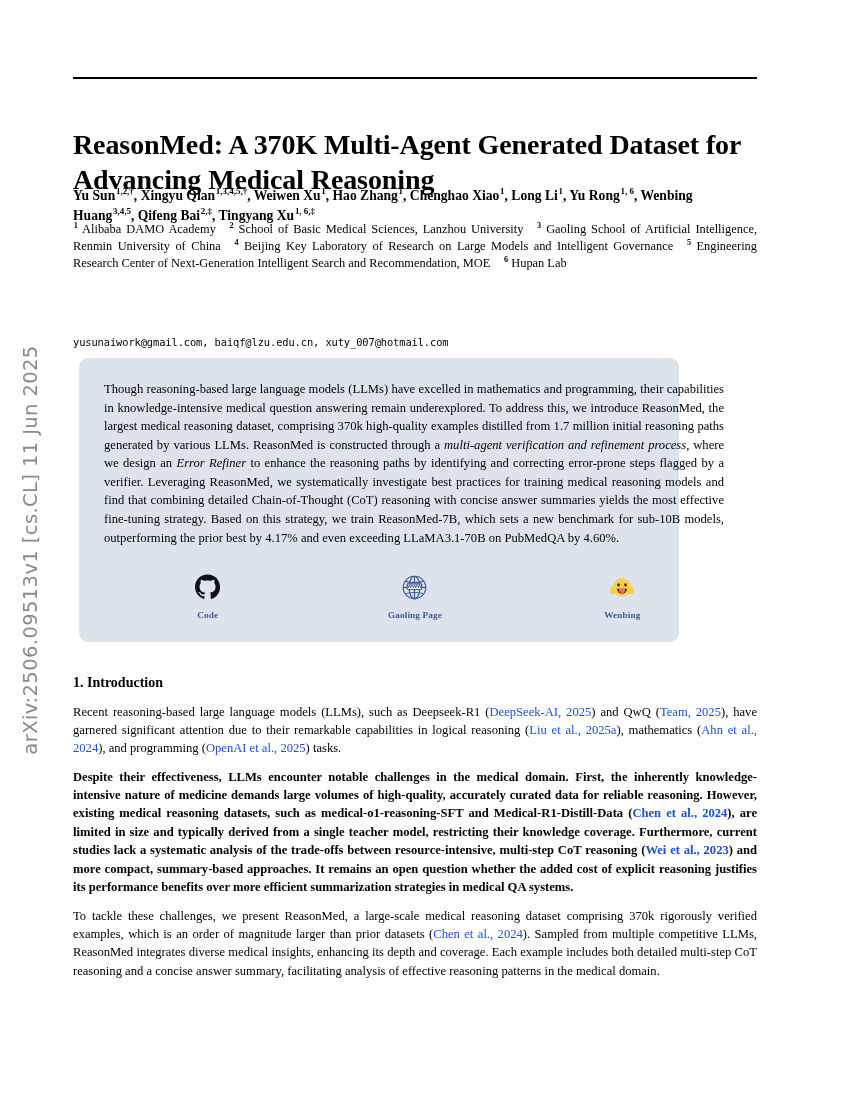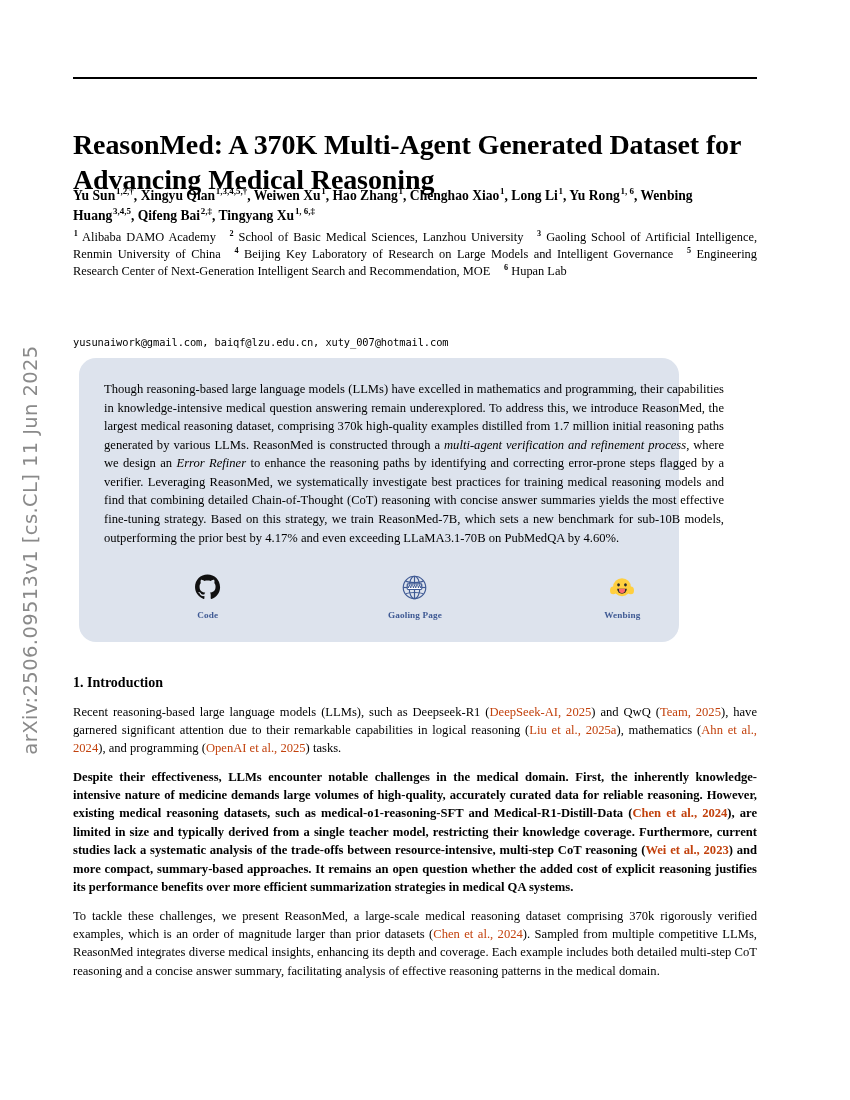--- a/index.html
+++ b/index.html
@@ -82,21 +82,21 @@
     font-size: 0.66em;
     vertical-align: super;
     line-height: 0;
     padding-left: 0.7px;
   }
 
   
   #affiliations {
     position: absolute;
     left: 0;
-    top: 229px;
+    top: 221px;
     width: 684px;
     font-size: 12.4px;
     line-height: 1.36;
     text-align: justify;
   }
   #affiliations .gap {
     display: inline-block;
     width: 13px;
   }
   #notes-line {
@@ -125,21 +125,21 @@
   }
 
   
   #abstract-panel {
     position: absolute;
     left: 6px;
     top: 358px;
     width: 600px;
     height: 284px;
     background: #dde3ed;
-    border-radius: 17px;
+    border-radius: 9px;
     box-sizing: border-box;
   }
   #abstract-text {
     position: absolute;
     left: 25px;
     top: 22px;
     width: 620px;
     font-size: 12.6px;
     line-height: 1.475;
     text-align: justify;
@@ -191,21 +191,21 @@
     left: 0;
     width: 684px;
     font-size: 12.6px;
     line-height: 1.465;
     text-align: justify;
     text-justify: inter-word;
   }
   #para-1 { top: 690px; }
   #para-2 { top: 755px; font-weight: bold; }
   #para-3 { top: 894px; }
-  .cite { color: #c2410c; }
+  .cite { color: #1d4ed8; }
 </style>
 </head>
 <body>
 
 <div id="arxiv-stamp">
   <div class="stamp-text">arXiv:2506.09513v1  [cs.CL]  11 Jun 2025</div>
 </div>
 
 <div id="page">
 

